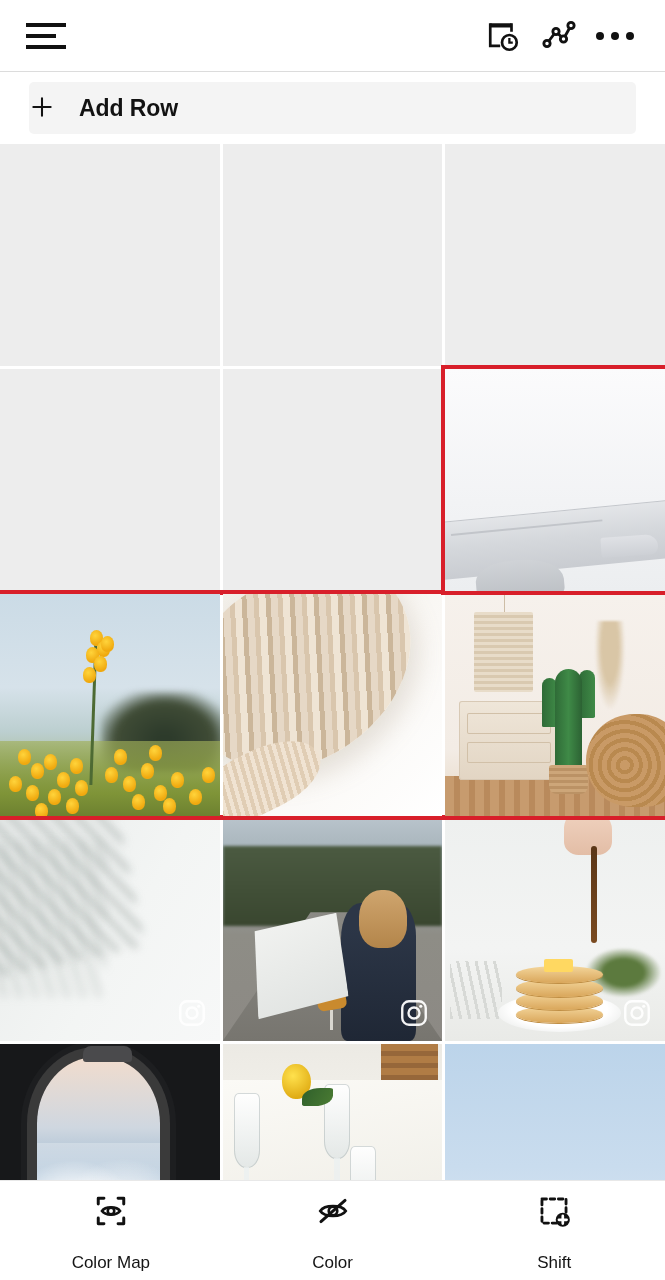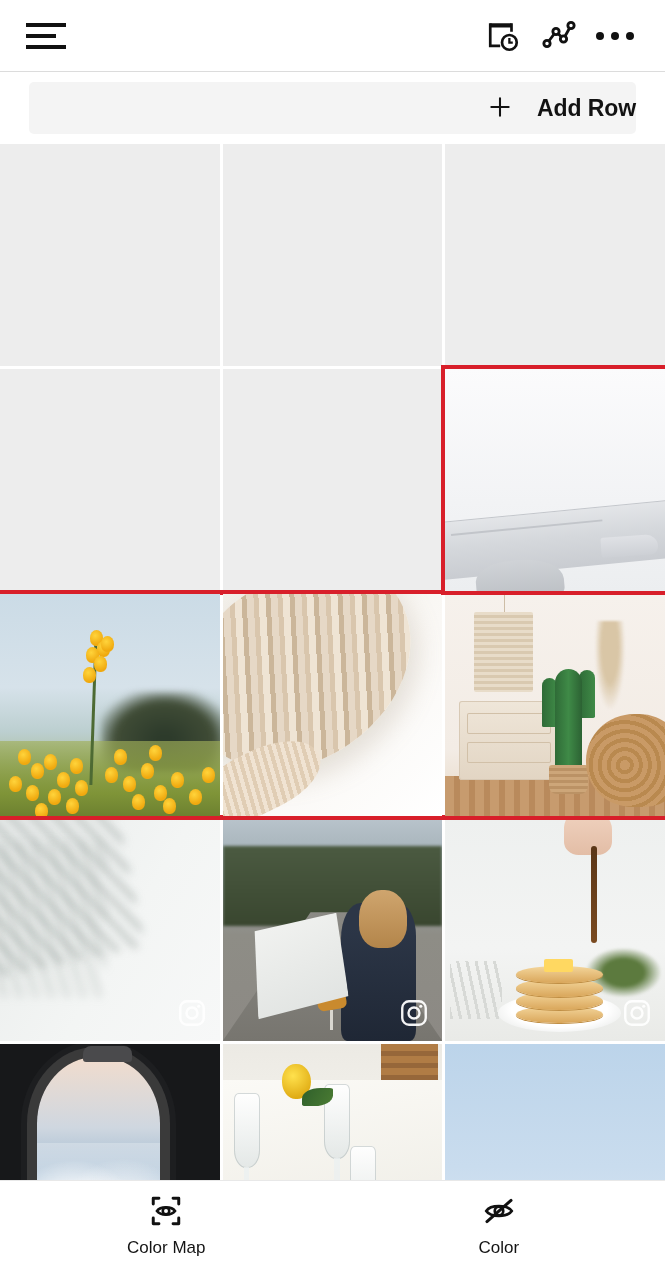--- a/index.html
+++ b/index.html
@@ -80,21 +80,21 @@
     background: #ffffff;
   }
   .addrow-btn {
     width: 100%;
     height: 100%;
     background: #f4f4f4;
     border: none;
     border-radius: 5px;
     display: flex;
     align-items: center;
-    justify-content: flex-end;
+    justify-content: flex-start;
     gap: 24px;
     cursor: pointer;
     font-family: "Liberation Sans", sans-serif;
   }
   .addrow-label {
     font-size: 23px;
     font-weight: bold;
     color: #121212;
     letter-spacing: -0.1px;
   }
@@ -155,21 +155,21 @@
     align-items: flex-start;
     background: #ffffff;
     border-top: 1px solid #e8e8e8;
     padding-top: 12px;
   }
   .bb-item {
     flex: 1 1 0;
     display: flex;
     flex-direction: column;
     align-items: center;
-    gap: 9px;
+    gap: 24px;
     cursor: pointer;
   }
   .bb-icon {
     height: 36px;
     display: flex;
     align-items: center;
     justify-content: center;
   }
   .bb-label {
     font-size: 17px;
@@ -676,15 +676,25 @@
       <span class="bb-icon">
         <svg width="34" height="34" viewBox="0 0 24 24" fill="none" stroke="#111" stroke-width="1.9" stroke-linecap="round">
           <path d="M3 12 C6 7.4 18 7.4 21 12 C18 16.6 6 16.6 3 12 Z"></path>
           <circle cx="12" cy="12" r="3"></circle>
           <path d="M3.5 19.5 L20.5 4.5" stroke-width="2.1"></path>
         </svg>
       </span>
       <span class="bb-label">Color</span>
     </div>
 
+    <div class="bb-item">
+      <span class="bb-icon">
+        <svg width="34" height="34" viewBox="0 0 24 24" fill="none" stroke="#111" stroke-width="2" stroke-linecap="round">
+          <path d="M3.5 3.5 h17 v17 h-17 z" stroke-dasharray="3.2 2.6"></path>
+          <circle cx="18.2" cy="18.2" r="5" fill="#111" stroke="none"></circle>
+          <path d="M18.2 15.5 v5.4 M15.5 18.2 h5.4" stroke="#fff" stroke-width="1.9"></path>
+        </svg>
+      </span>
+      <span class="bb-label">Shift</span>
+    </div>
 
   </div>
 </div>
 
 </body></html>

